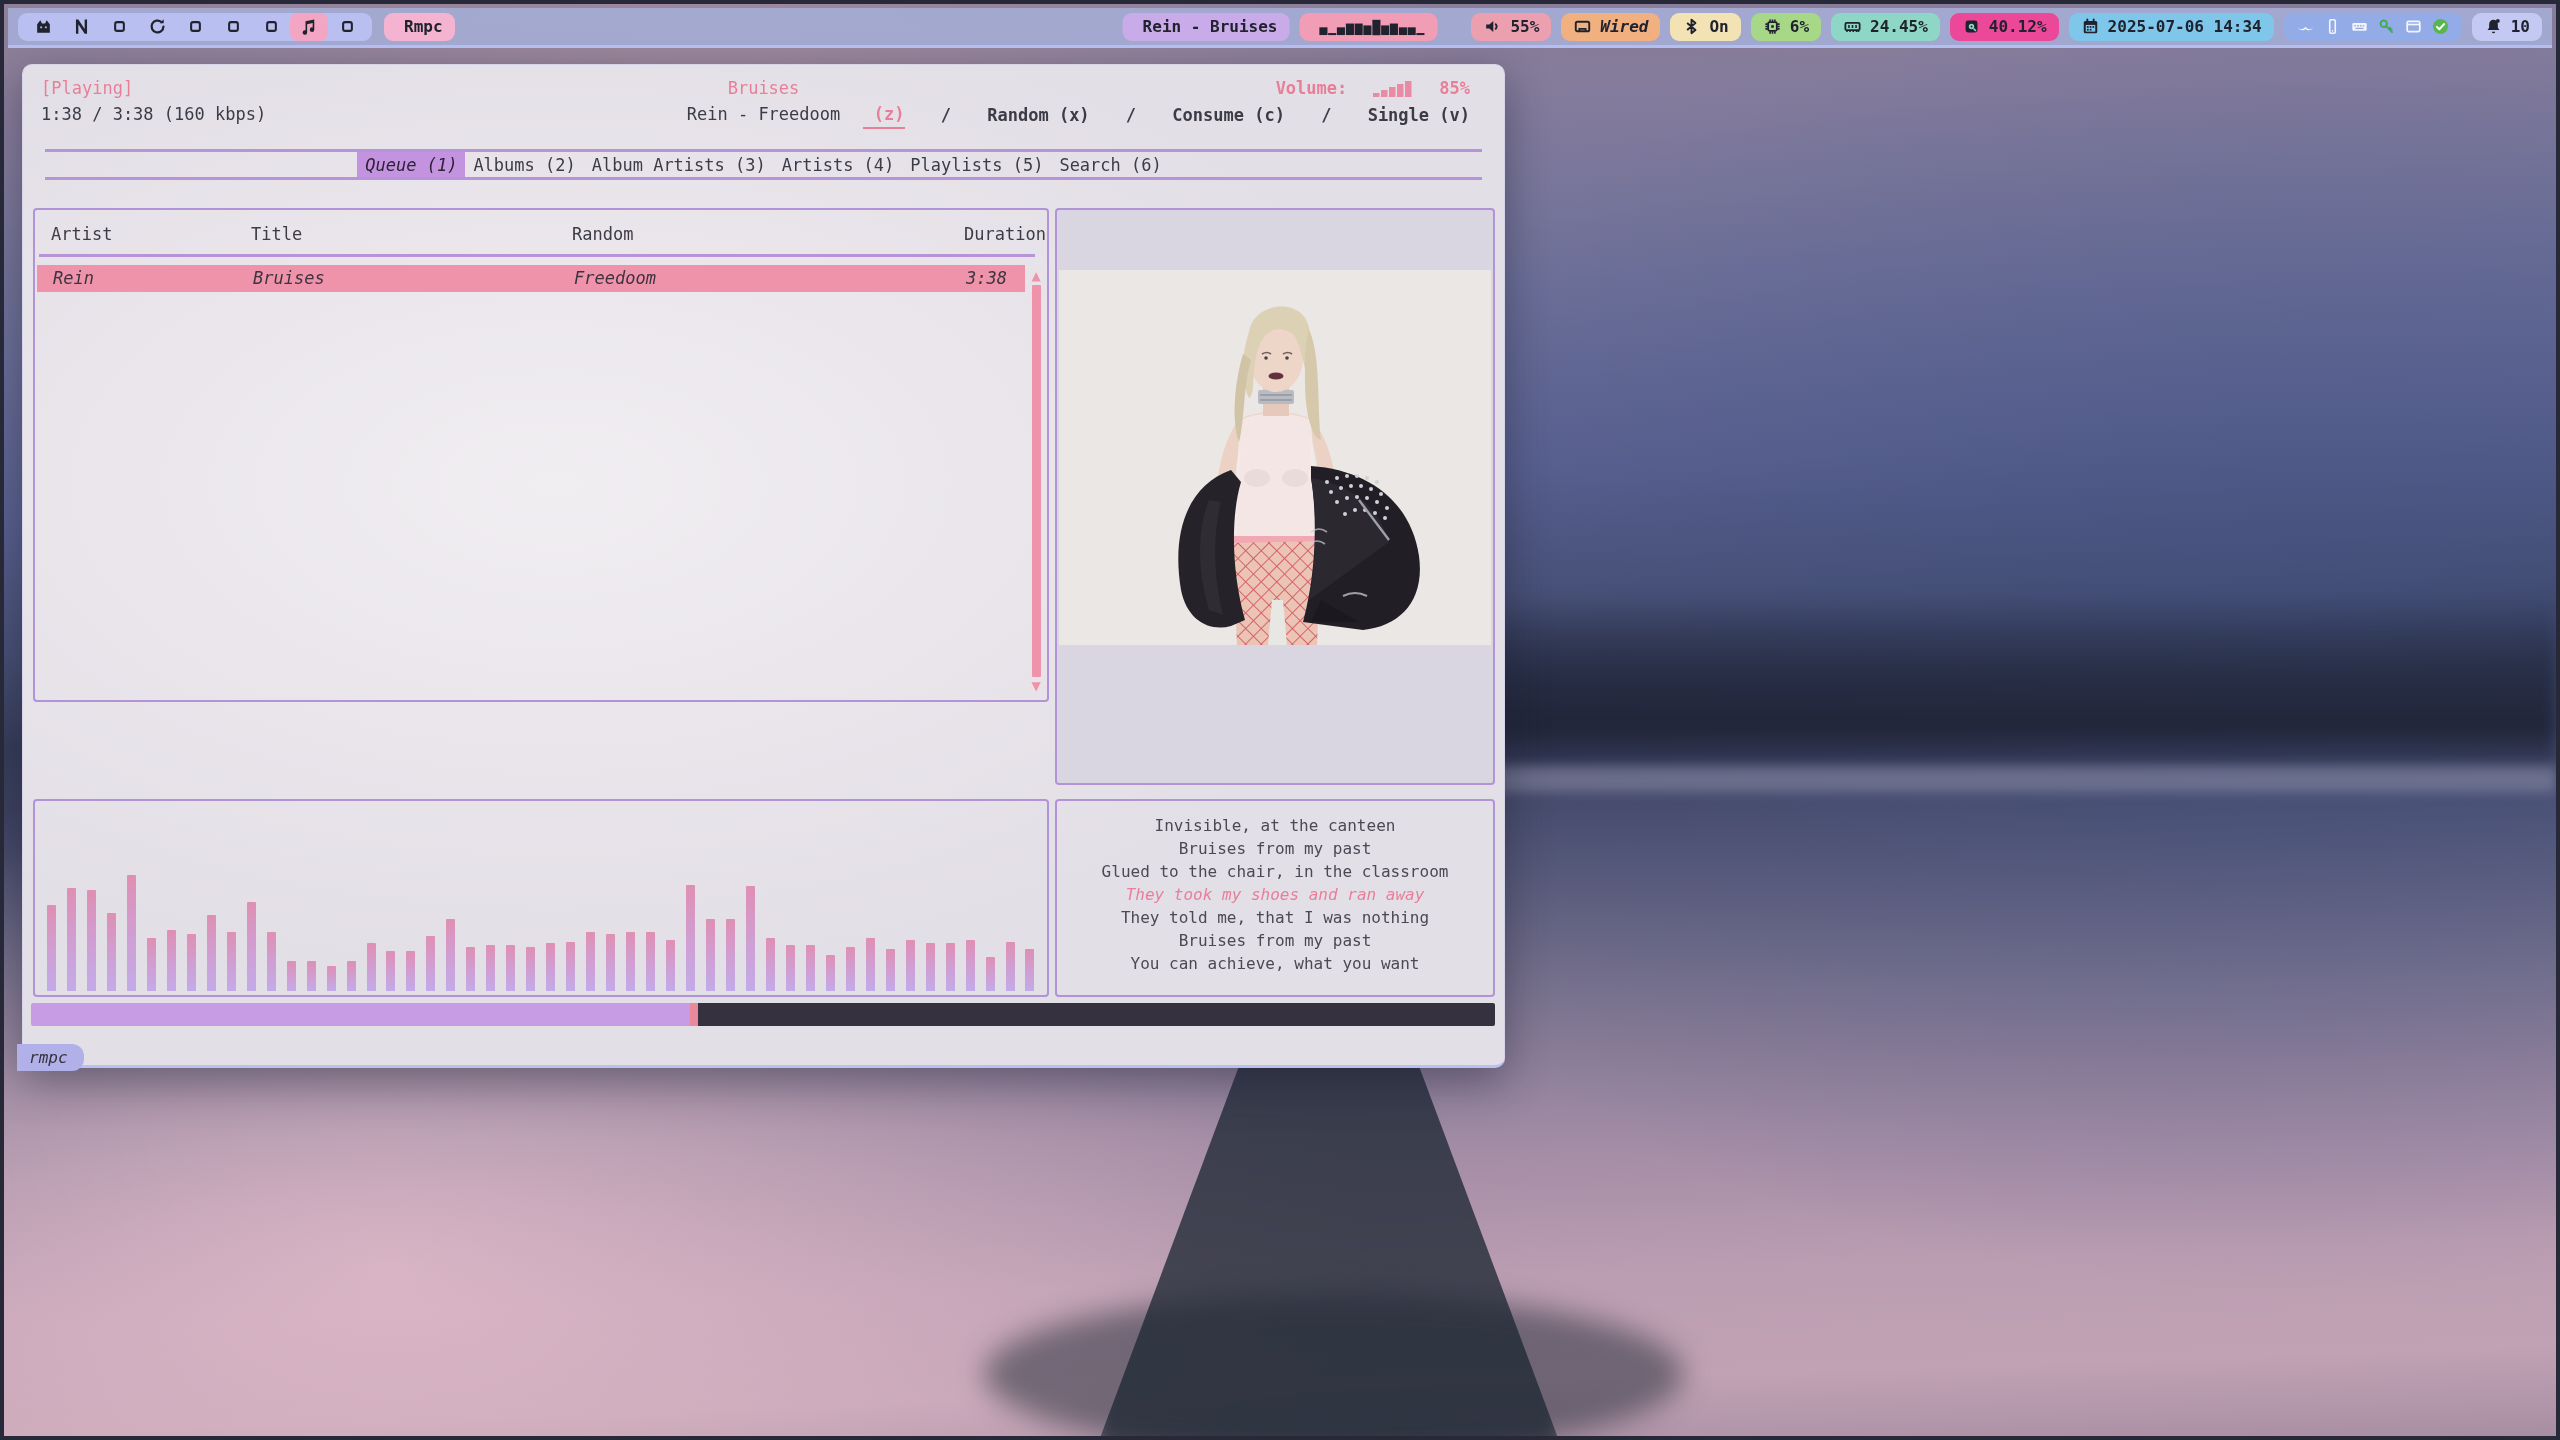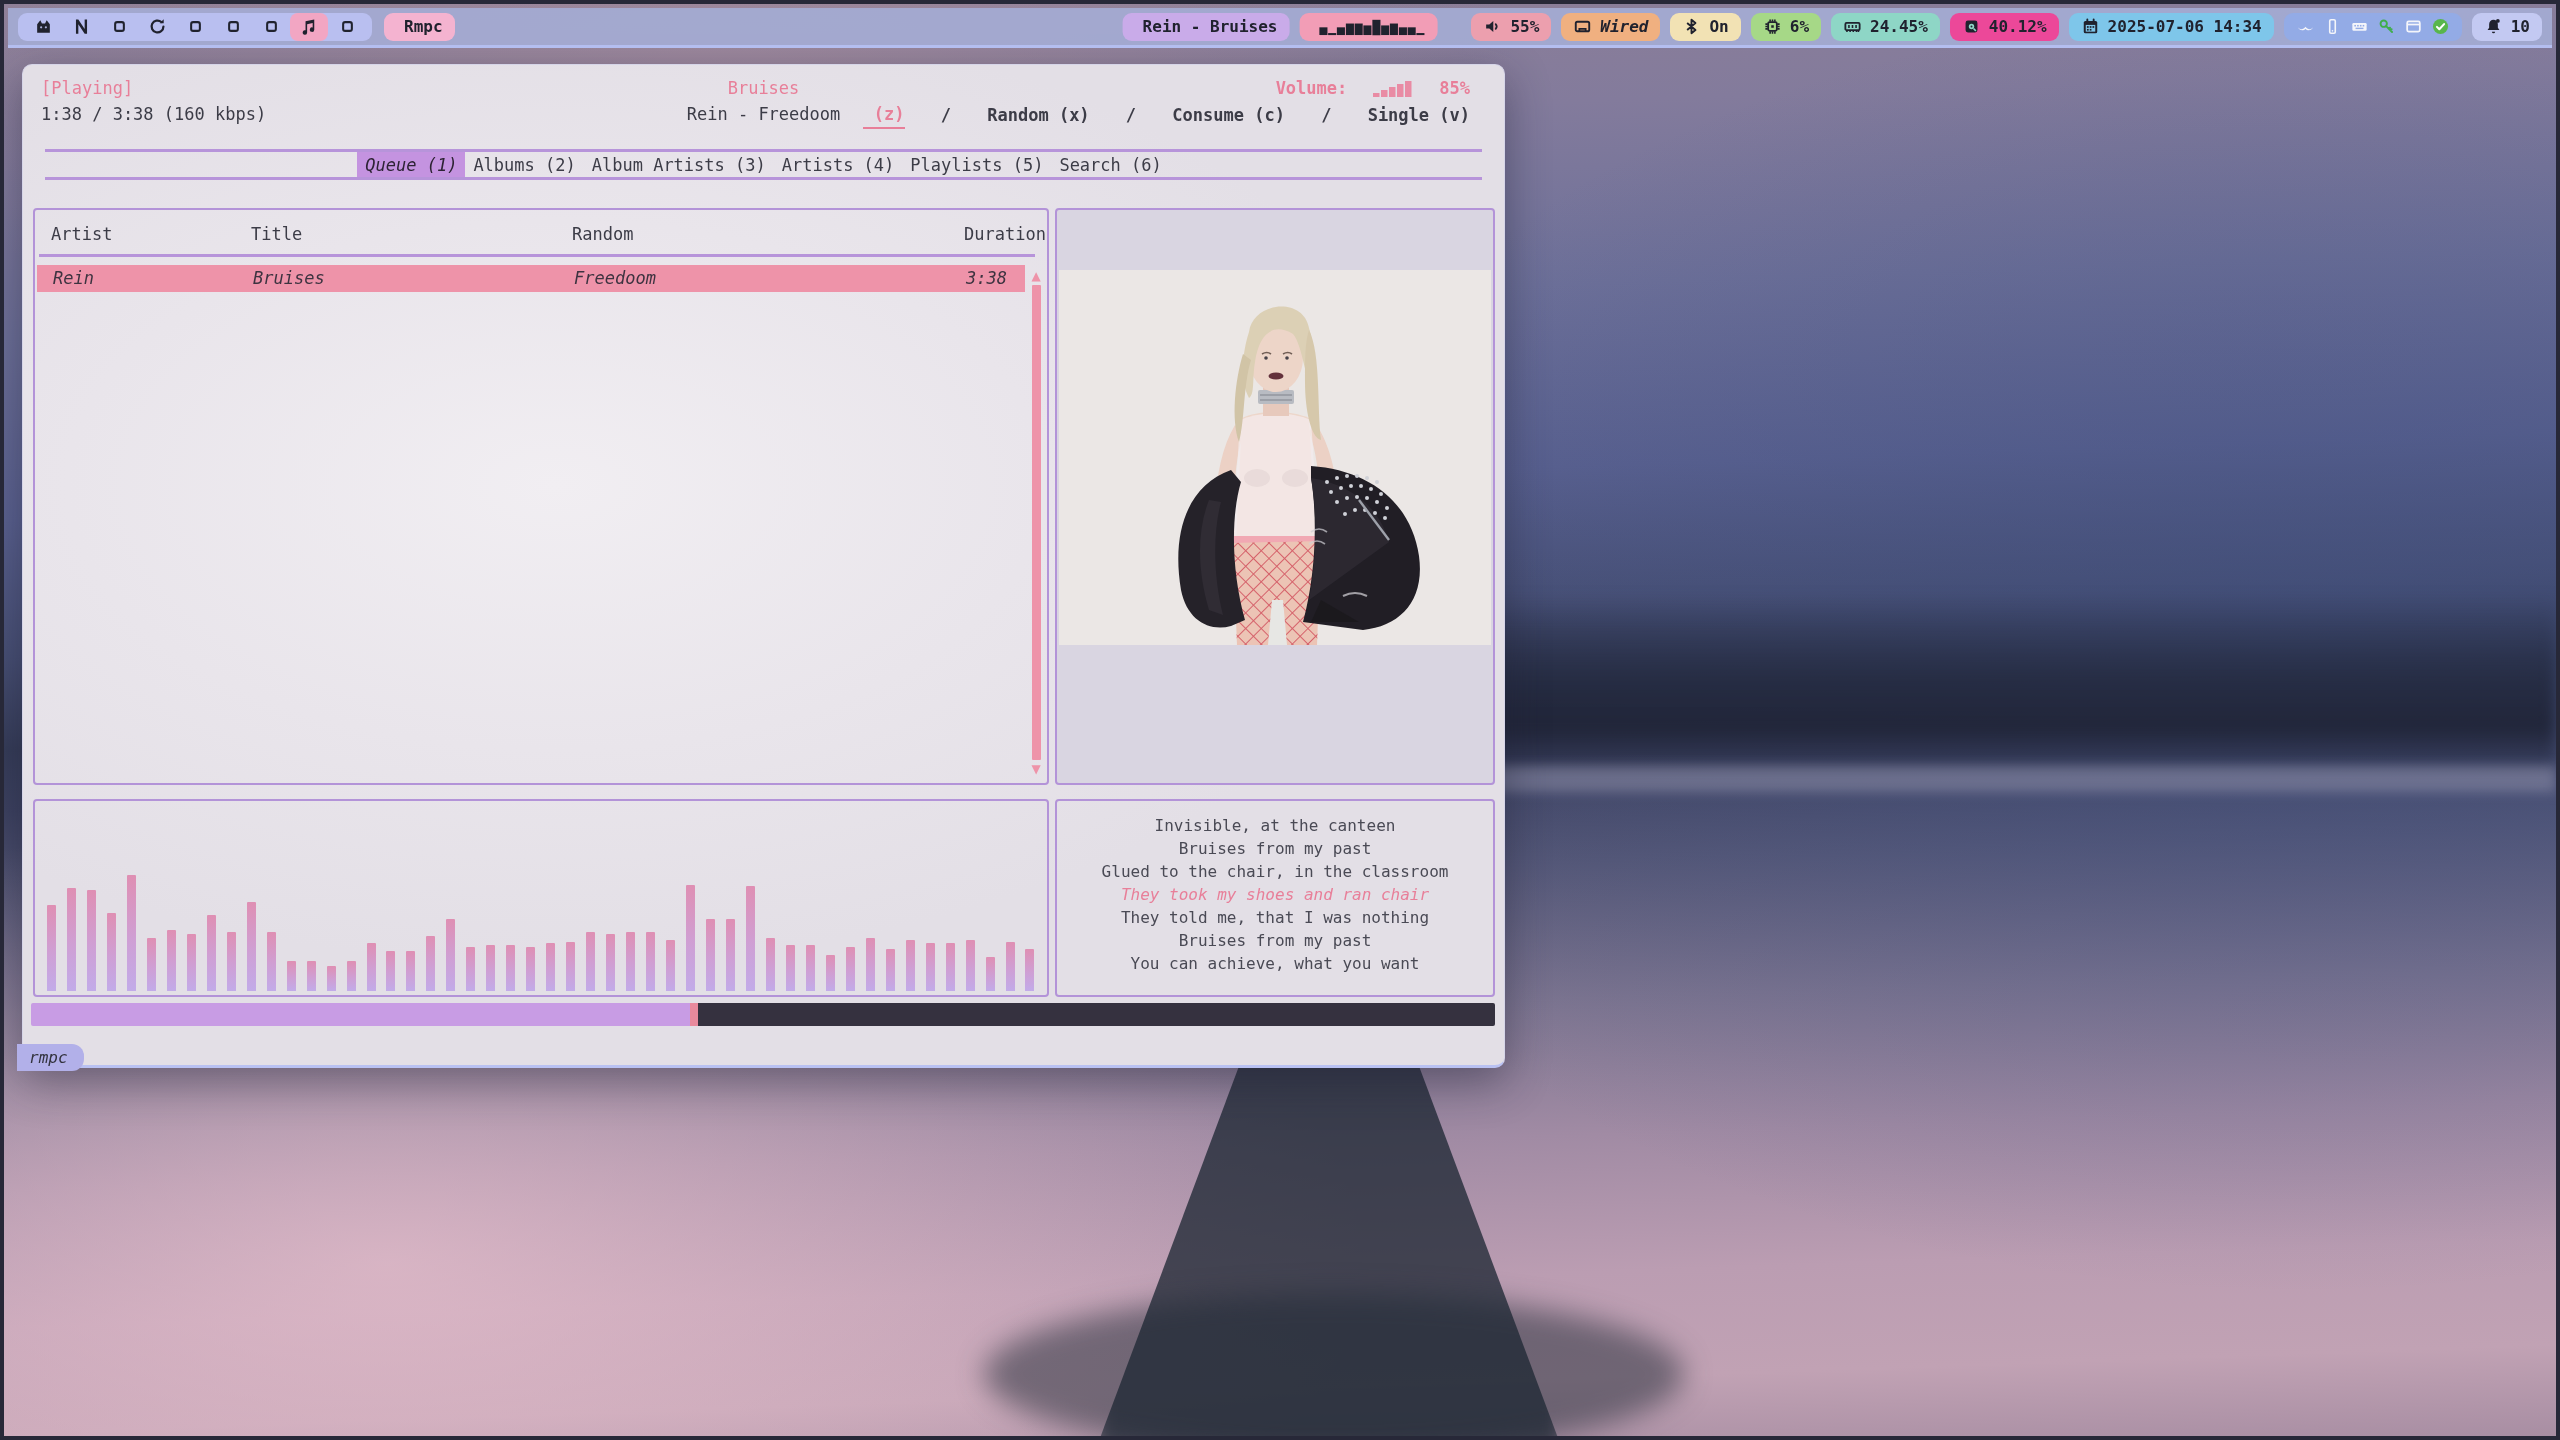--- a/index.html
+++ b/index.html
@@ -60,21 +60,21 @@
   .toggle-active { color:#e87f99; border-bottom:2px solid #e87f99; padding-left:11px; }
 
   .hr { position:absolute; left:22px; right:22px; height:3px; background:#b794da; }
   .hr1 { top:84px; } .hr2 { top:112px; }
   .tabbar { position:absolute; left:22px; right:22px; top:87px; height:25px;
             display:flex; justify-content:center; align-items:stretch; gap:0; }
   .tab { display:flex; align-items:center; padding:0 8px; color:#3c3c47; }
   .tab.active { background:#c493e0; font-style:italic; color:#2d2334; }
 
   .panel { position:absolute; border:2px solid #b393d8; border-radius:4px; }
-  .queue-panel  { left:10px;  top:143px; width:1016px; height:577px; }
+  .queue-panel  { left:10px;  top:143px; width:1016px; height:494px; }
   .album-panel  { left:1032px; top:143px; width:440px; height:577px; background:#d9d5e1; }
   .viz-panel    { left:10px;  top:734px; width:1016px; height:198px; }
   .lyrics-panel { left:1032px; top:734px; width:440px; height:198px; }
 
   .qgrid { display:grid; grid-template-columns:200px 321px 392px 1fr; padding-left:16px; }
   .qheader { margin-top:14px; color:#3c3c47; }
   .qheader .dur, .qrow .dur { text-align:right; padding-right:36px; }
   .qheader-line { height:3px; background:#b794da; margin:10px 12px 8px 4px; }
   .qrow { height:27px; line-height:27px; font-style:italic; background:#ee93a9; color:#3d3340;
           margin-right:22px; margin-left:2px; }
@@ -534,21 +534,21 @@
           <div class="vbar" style="height: 49px;"></div>
           <div class="vbar" style="height: 42px;"></div>
         </div>
     </div>
 
     <div class="panel lyrics-panel">
       <div class="lyrics" id="lyrics-container">
           <div class="lyric-line">Invisible, at the canteen</div>
           <div class="lyric-line">Bruises from my past</div>
           <div class="lyric-line">Glued to the chair, in the classroom</div>
-          <div class="lyric-line current">They took my shoes and ran chair</div>
+          <div class="lyric-line current">They took my shoes and ran away</div>
           <div class="lyric-line">They told me, that I was nothing</div>
           <div class="lyric-line">Bruises from my past</div>
           <div class="lyric-line">You can achieve, what you want</div>
         </div>
     </div>
 
     <div class="progress">
       <div class="prog-fill" id="prog-fill" style="width: 45%;"></div>
       <div class="prog-head"></div>
       <div class="prog-rest"></div>

